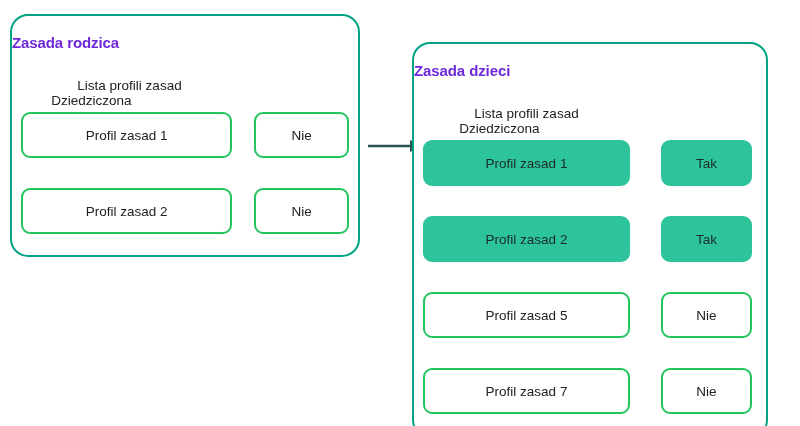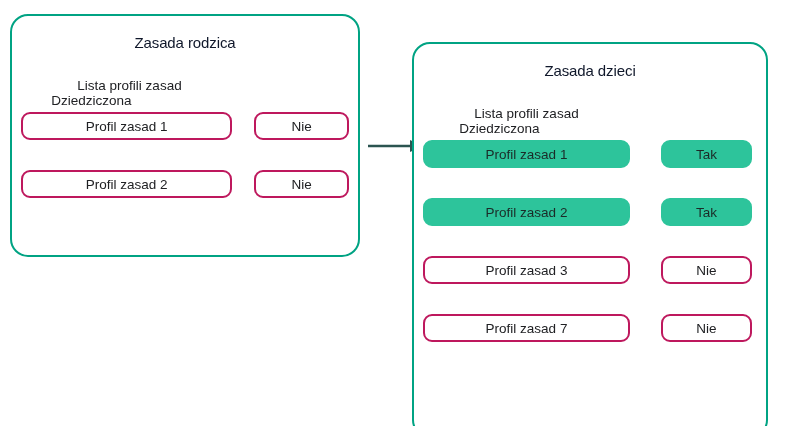--- a/index.html
+++ b/index.html
@@ -41,25 +41,25 @@
     width: 356px;
     height: 396px;
     margin-top: 28px;
   }
 
   .panel-title {
     position: absolute;
     left: 0;
     right: 0;
     top: 18px;
-    text-align: center;
+    text-align: left;
     font-size: 15px;
-    font-weight: normal;
+    font-weight: bold;
     letter-spacing: -0.1px;
-    color: #0f172a;
+    color: #6d28d9;
   }
 
   
   .col-headers {
     position: absolute;
     left: 0;
     right: 0;
     top: 62px;
     display: flex;
     padding: 0 9px;
@@ -86,22 +86,22 @@
   }
   .row {
     display: flex;
     align-items: center;
     margin-bottom: 30px;
   }
   .row:last-child { margin-bottom: 0; }
 
   .cell {
     box-sizing: border-box;
-    height: 28px;
-    border: 2px solid #be185d;
+    height: 46px;
+    border: 2px solid #22c55e;
     border-radius: 9px;
     background: #ffffff;
     display: flex;
     align-items: center;
     justify-content: center;
     font-size: 13.5px;
     color: #202124;
     white-space: nowrap;
   }
   .cell.filled {
@@ -167,21 +167,21 @@
     <div class="rows">
       <div class="row">
         <div class="cell cell-name filled">Profil zasad 1</div>
         <div class="cell cell-inherited filled">Tak</div>
       </div>
       <div class="row">
         <div class="cell cell-name filled">Profil zasad 2</div>
         <div class="cell cell-inherited filled">Tak</div>
       </div>
       <div class="row">
-        <div class="cell cell-name">Profil zasad 3</div>
+        <div class="cell cell-name">Profil zasad 5</div>
         <div class="cell cell-inherited">Nie</div>
       </div>
       <div class="row">
         <div class="cell cell-name">Profil zasad 7</div>
         <div class="cell cell-inherited">Nie</div>
       </div>
     </div>
   </div>
 
 </div>

